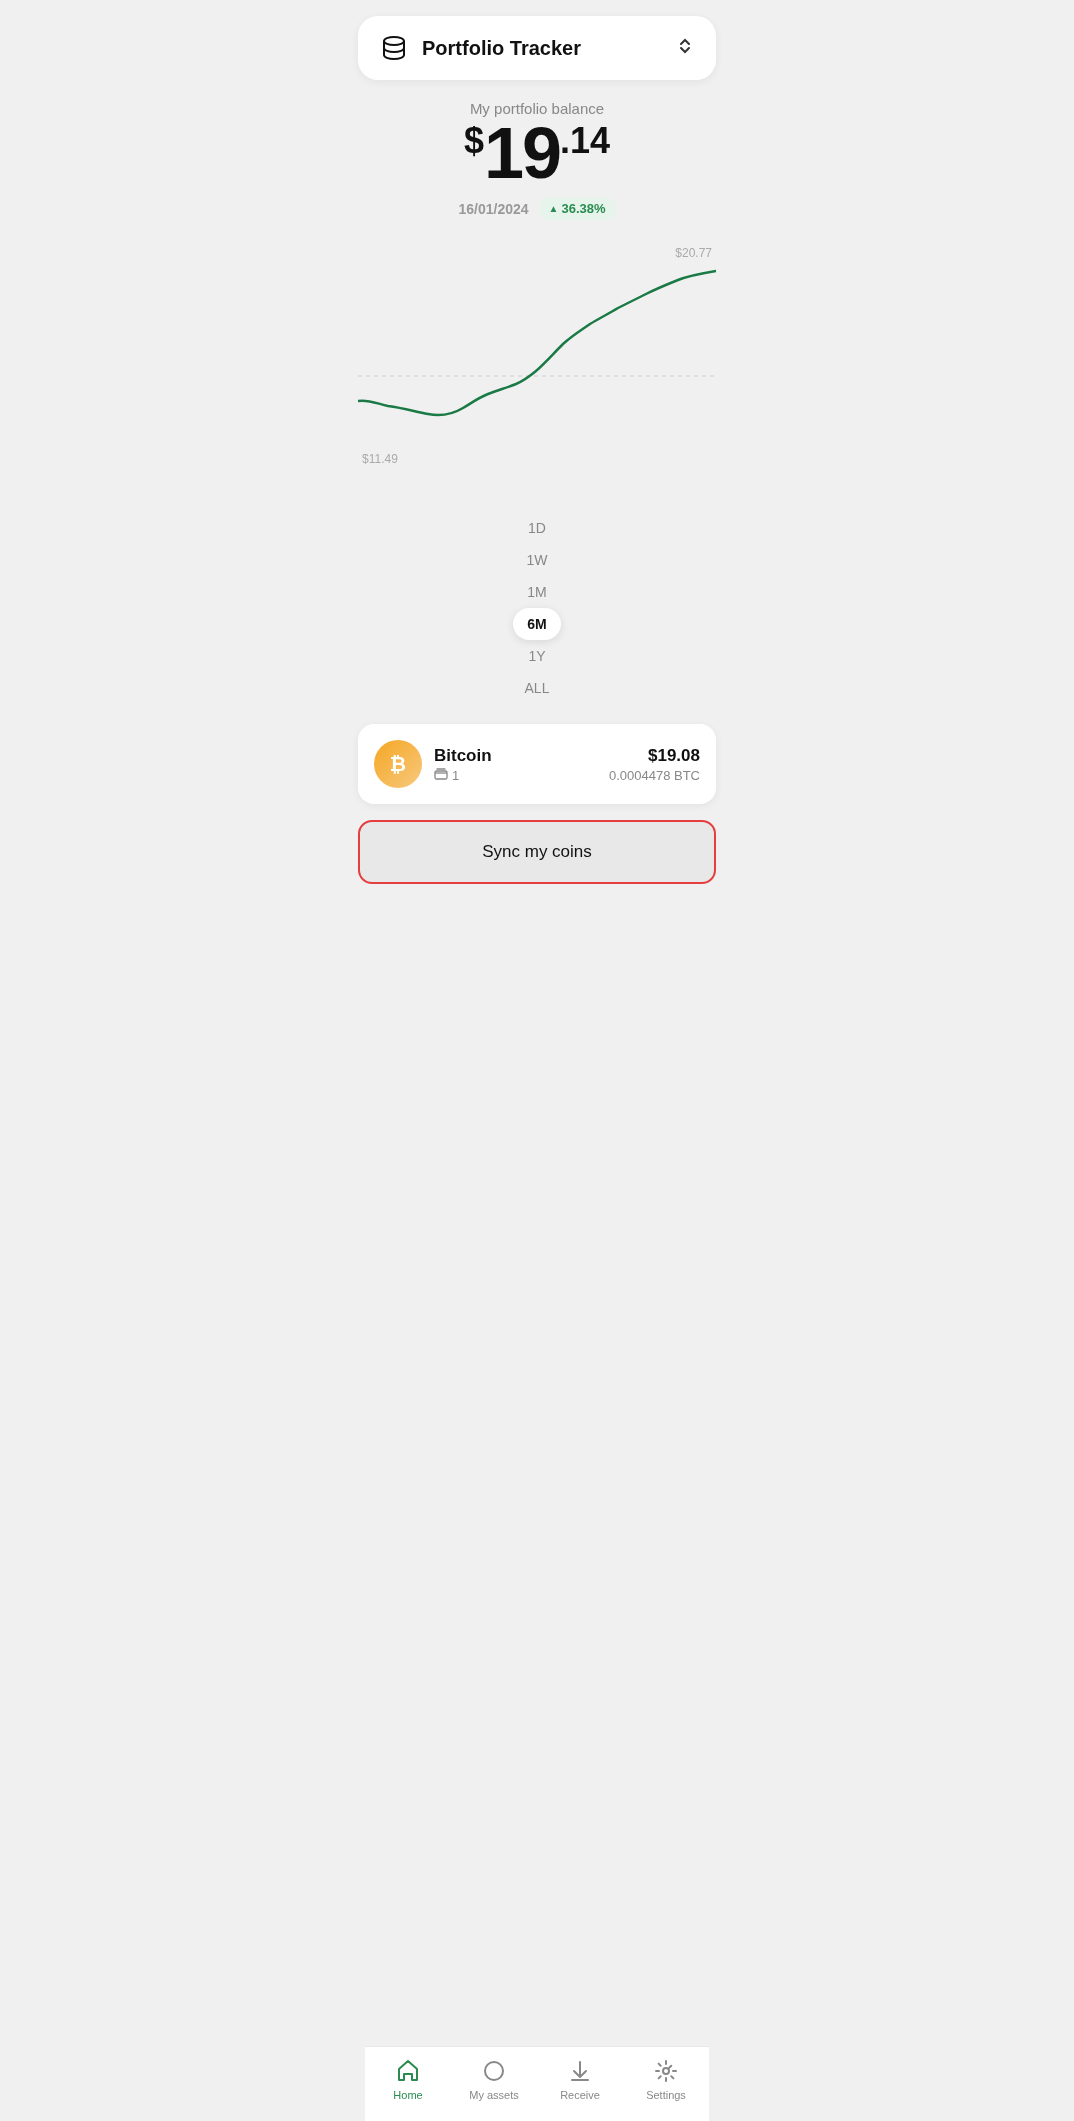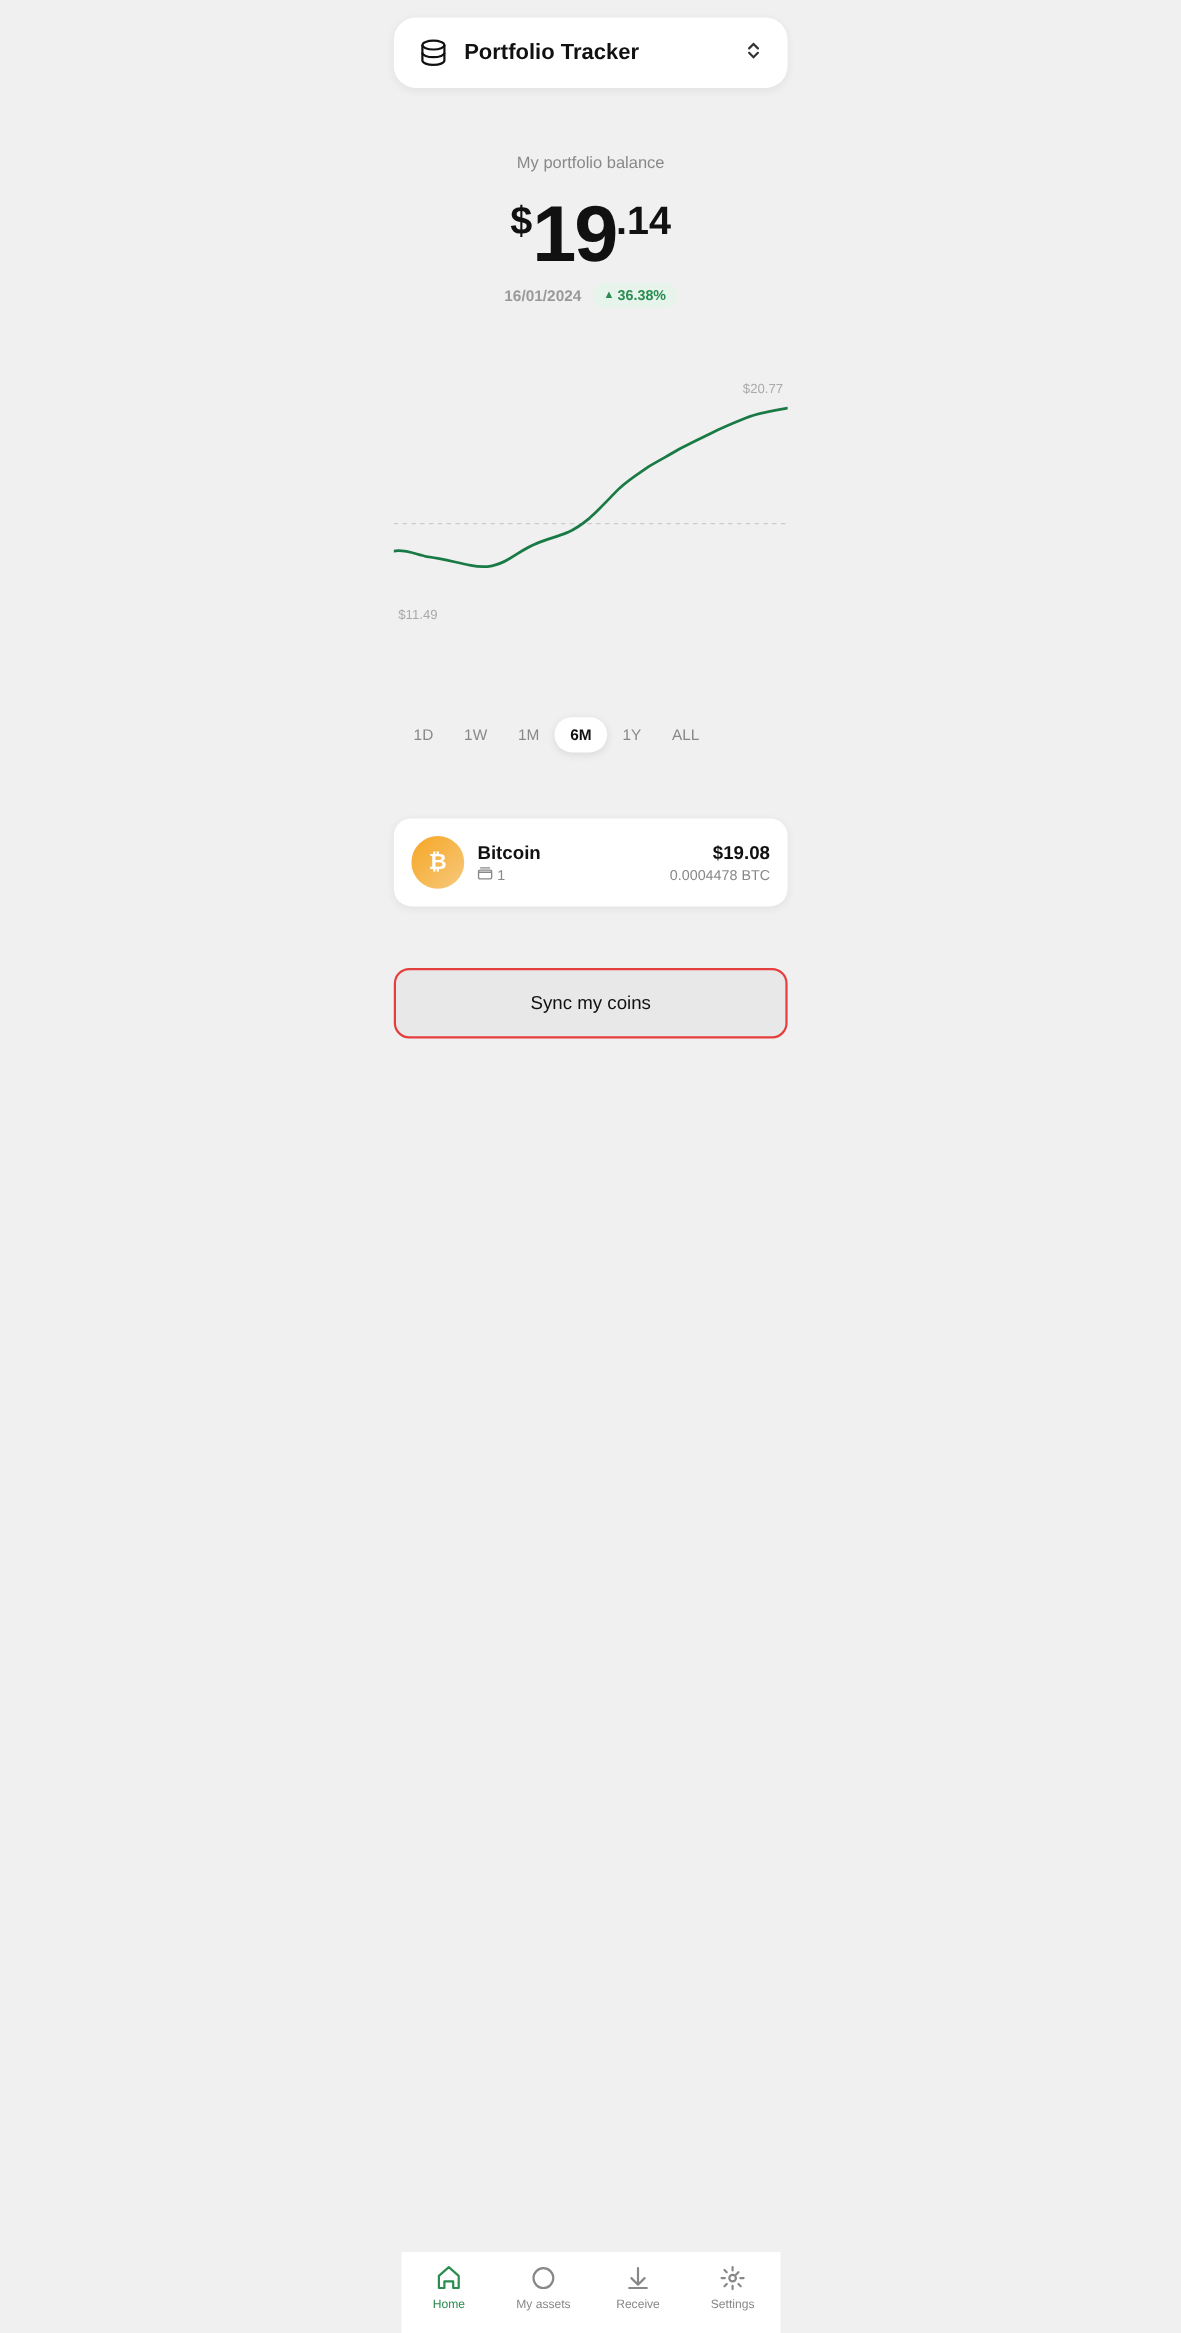--- a/index.html
+++ b/index.html
@@ -12,21 +12,20 @@
       min-height: 770px;
       position: relative;
       overflow-x: hidden;
     }
     .app-container {
       background: #f0f0f0;
       min-height: 770px;
       display: flex;
       flex-direction: column;
       position: relative;
-      gap: 40px;
     }
     
     .header {
       background: white;
       border-radius: 20px;
       margin: 16px 16px 0 16px;
       padding: 16px 20px;
       display: flex;
       align-items: center;
       justify-content: space-between;
@@ -54,21 +53,21 @@
       font-size: 18px;
     }
     
     .balance-section {
       text-align: center;
       padding: 20px 16px 8px;
     }
     .balance-label {
       font-size: 15px;
       color: #888;
-      margin-bottom: 20px;
+      margin-bottom: 0;
     }
     .balance-amount {
       display: flex;
       align-items: flex-start;
       justify-content: center;
       line-height: 1;
       margin-bottom: 8px;
     }
     .balance-dollar {
       font-size: 36px;
@@ -134,24 +133,25 @@
       font-size: 12px;
       color: #aaa;
     }
     .chart-svg {
       width: 100%;
       height: 230px;
     }
     
     .time-filters {
       display: flex;
-      justify-content: flex-start;
+      justify-content: center;
       align-items: center;
       padding: 12px 20px;
       margin-top: 4px;
+      flex-direction: column;
     }
     .time-btn {
       font-size: 14px;
       color: #888;
       font-weight: 500;
       padding: 8px 14px;
       border-radius: 20px;
       cursor: pointer;
       background: transparent;
       border: none;

